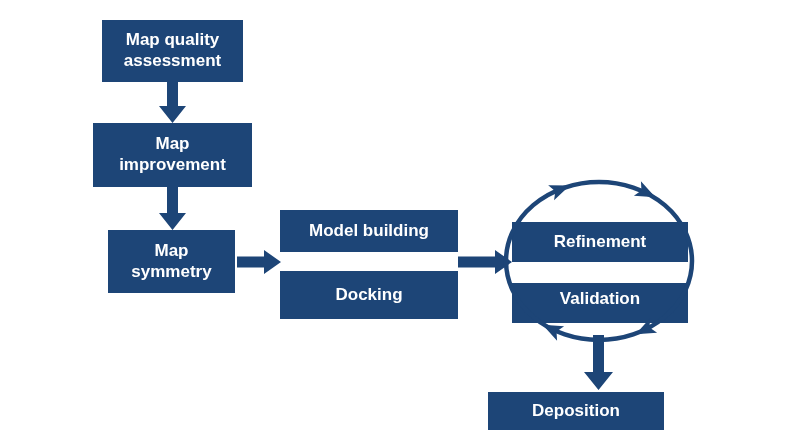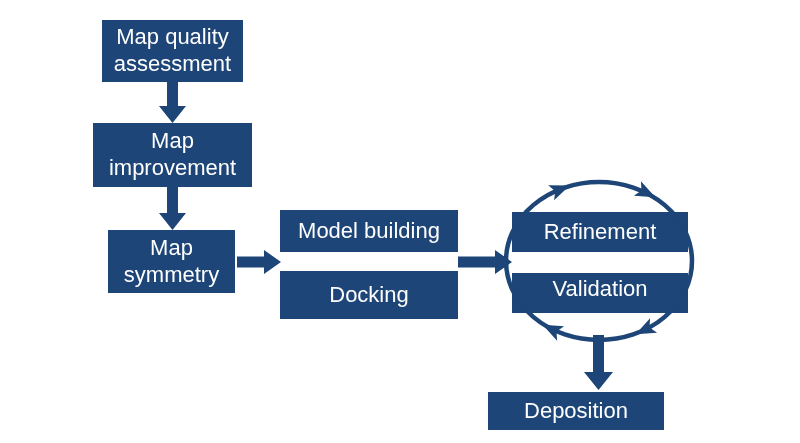--- a/index.html
+++ b/index.html
@@ -16,22 +16,22 @@
     font-family:"Liberation Sans", sans-serif;
   }
   .node{
     position:absolute;
     background:var(--box-fill);
     color:var(--label-text);
     display:flex;align-items:center;justify-content:center;
     text-align:center;
   }
   .node-label{
-    font-weight:400;
-    font-size:22px;
+    font-weight:700;
+    font-size:17px;
     line-height:1.22;
     white-space:pre-line;
     color:var(--label-text);
   }
   .group{
     position:absolute;
     background:var(--box-fill);
   }
   .group-half{
     position:absolute;left:0;width:100%;
@@ -71,21 +71,21 @@
   </div>
 
   <div class="node" style="left:280px;top:210px;width:178px;height:42px">
     <span class="node-label">Model building</span>
   </div>
 
   <div class="node" style="left:280px;top:271px;width:178px;height:48px">
     <span class="node-label">Docking</span>
   </div>
 
-  <div class="group" style="left:512px;top:212px;width:176px;height:101px">
+  <div class="group" style="left:512px;top:222px;width:176px;height:101px">
     <div class="group-half" style="top:0;height:40px">
       <span class="node-label">Refinement</span>
     </div>
     <div class="band" style="left:-7px;top:40px;width:190px;height:21px"></div>
     <div class="group-half" style="top:61px;height:32px">
       <span class="node-label">Validation</span>
     </div>
   </div>
 
   <div class="node" style="left:488px;top:392px;width:176px;height:38px">

